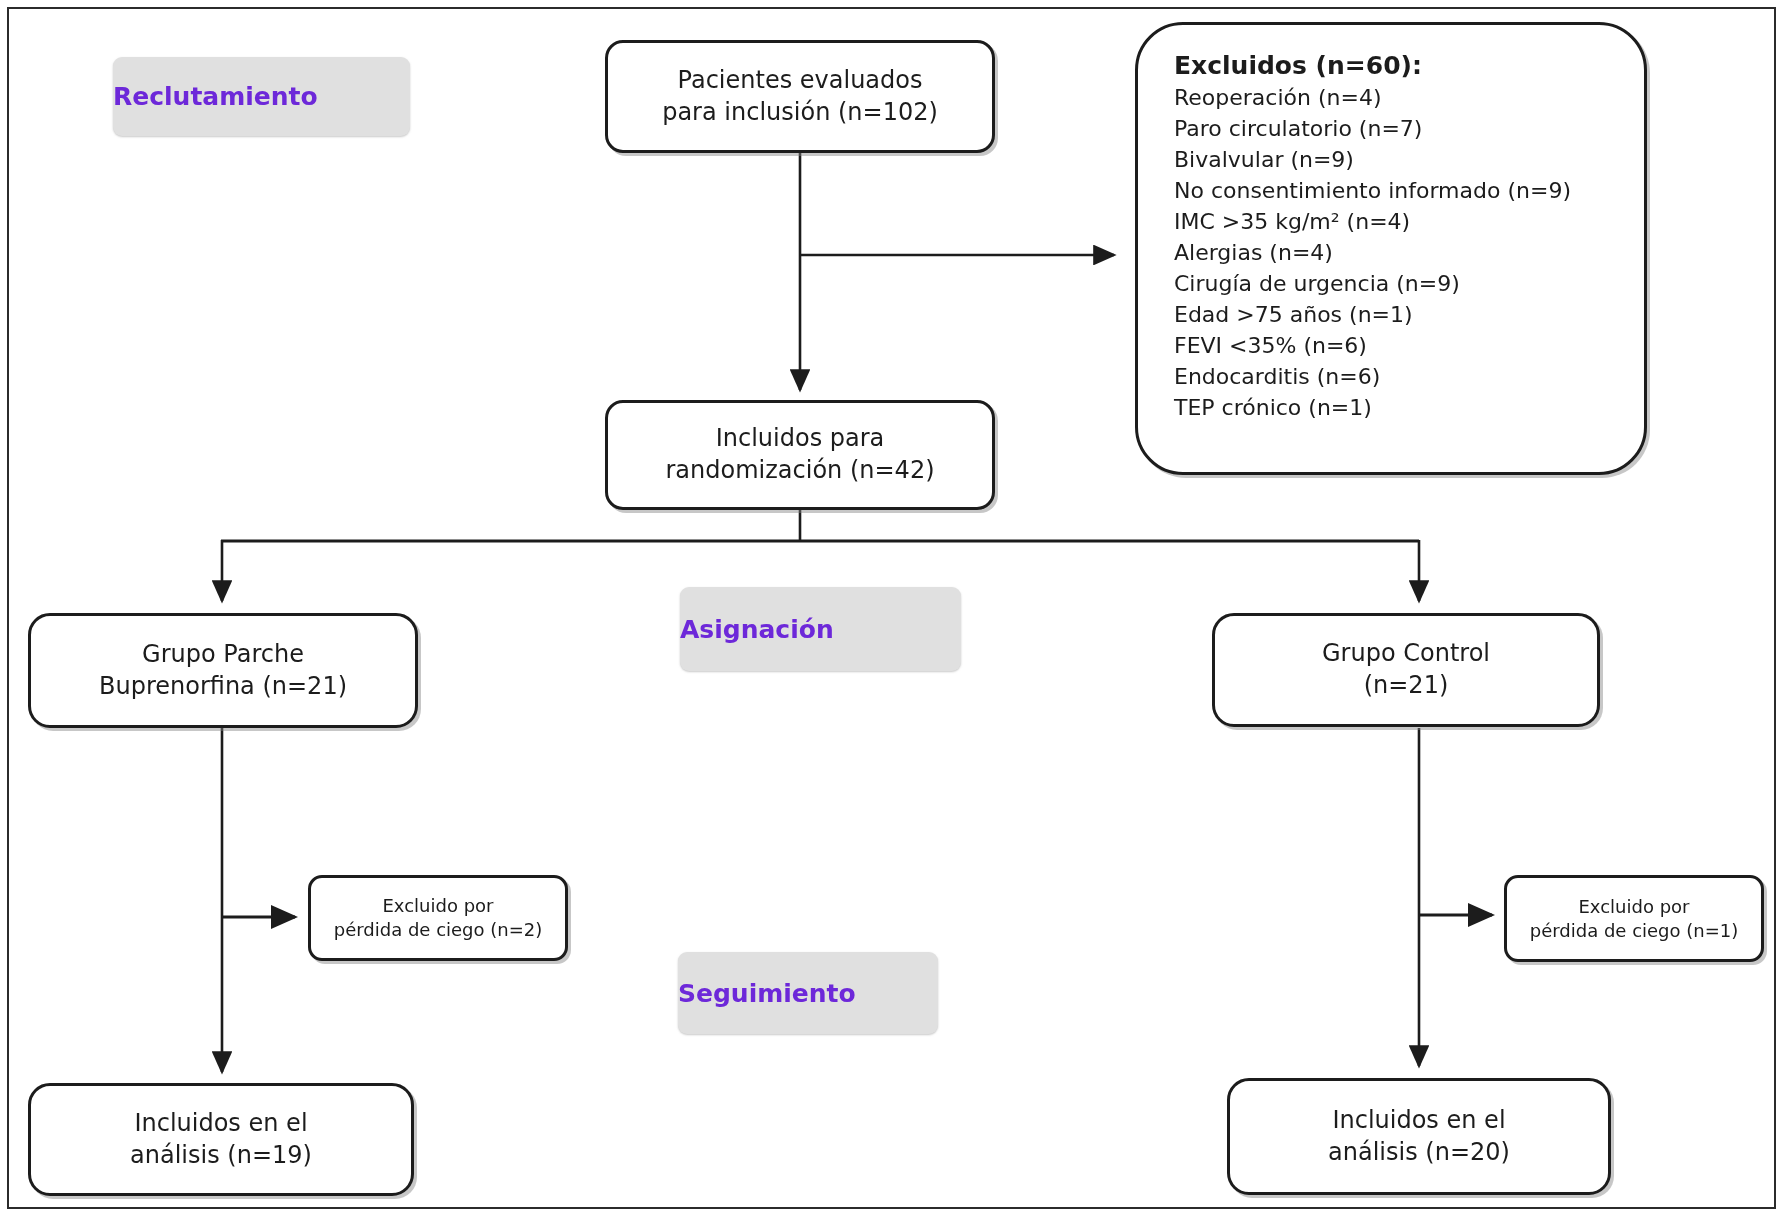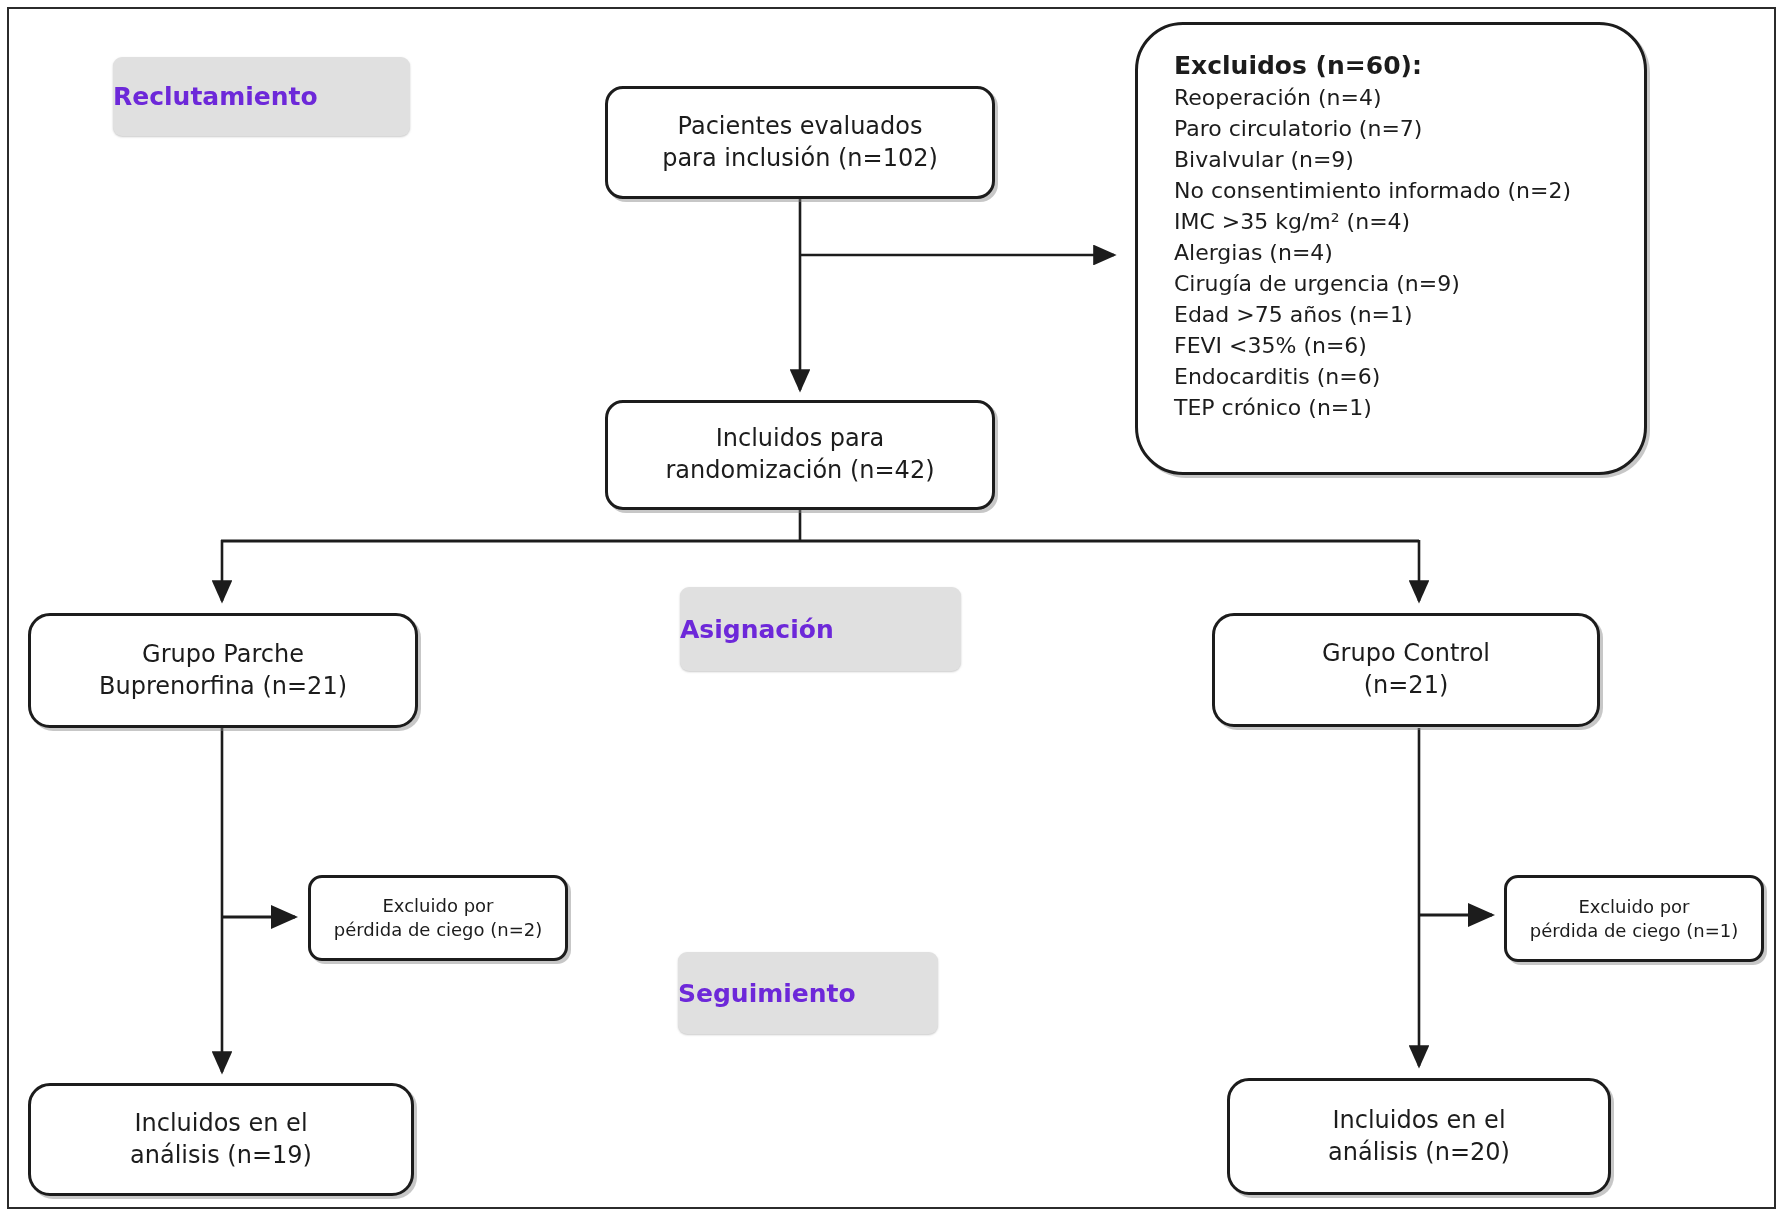--- a/index.html
+++ b/index.html
@@ -103,31 +103,31 @@
   <div class="stage-label" style="left:113px; top:57px; width:297px; height:79px;">
     <span>Reclutamiento</span>
   </div>
   <div class="stage-label" style="left:680px; top:587px; width:281px; height:84px;">
     <span>Asignación</span>
   </div>
   <div class="stage-label" style="left:678px; top:952px; width:260px; height:82px;">
     <span>Seguimiento</span>
   </div>
 
-  <div class="box box-md" style="left:605px; top:40px; width:390px; height:113px;margin-top:46px;">
+  <div class="box box-md" style="left:605px; top:40px; width:390px; height:113px;">
     <span class="txt">Pacientes evaluados
 para inclusión (n=102)</span>
   </div>
 
   <div class="box box-excluded" style="left:1135px; top:22px; width:512px; height:453px;">
     <div class="exc-title">Excluidos (n=60):</div>
     <div class="exc-item">Reoperación (n=4)</div>
     <div class="exc-item">Paro circulatorio (n=7)</div>
     <div class="exc-item">Bivalvular (n=9)</div>
-    <div class="exc-item">No consentimiento informado (n=2)</div>
+    <div class="exc-item">No consentimiento informado (n=9)</div>
     <div class="exc-item">IMC &gt;35 kg/m² (n=4)</div>
     <div class="exc-item">Alergias (n=4)</div>
     <div class="exc-item">Cirugía de urgencia (n=9)</div>
     <div class="exc-item">Edad &gt;75 años (n=1)</div>
     <div class="exc-item">FEVI &lt;35% (n=6)</div>
     <div class="exc-item">Endocarditis (n=6)</div>
     <div class="exc-item">TEP crónico (n=1)</div>
   </div>
 
   <div class="box box-md" style="left:605px; top:400px; width:390px; height:110px;">

